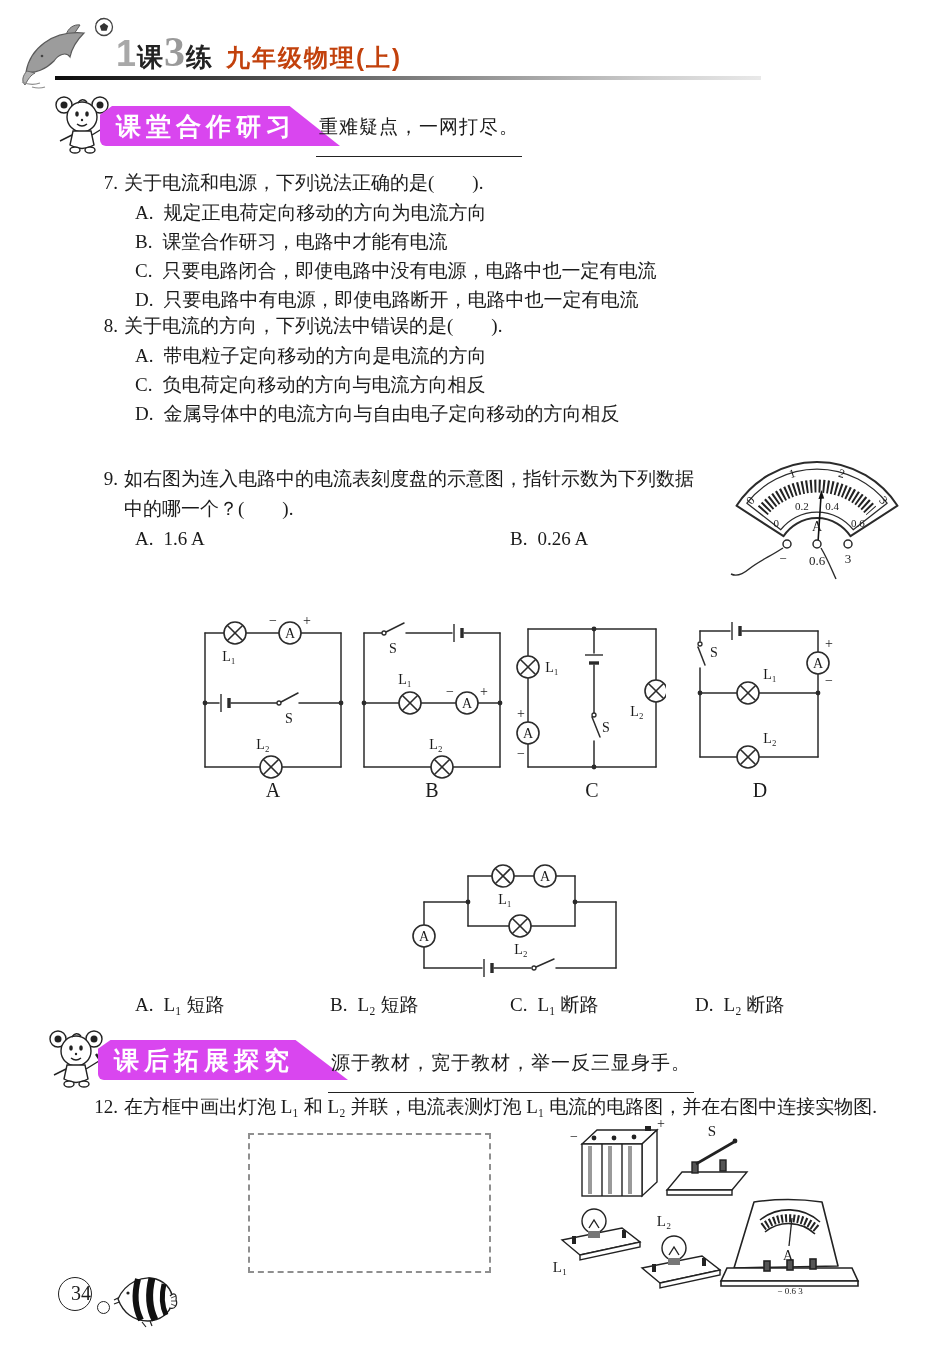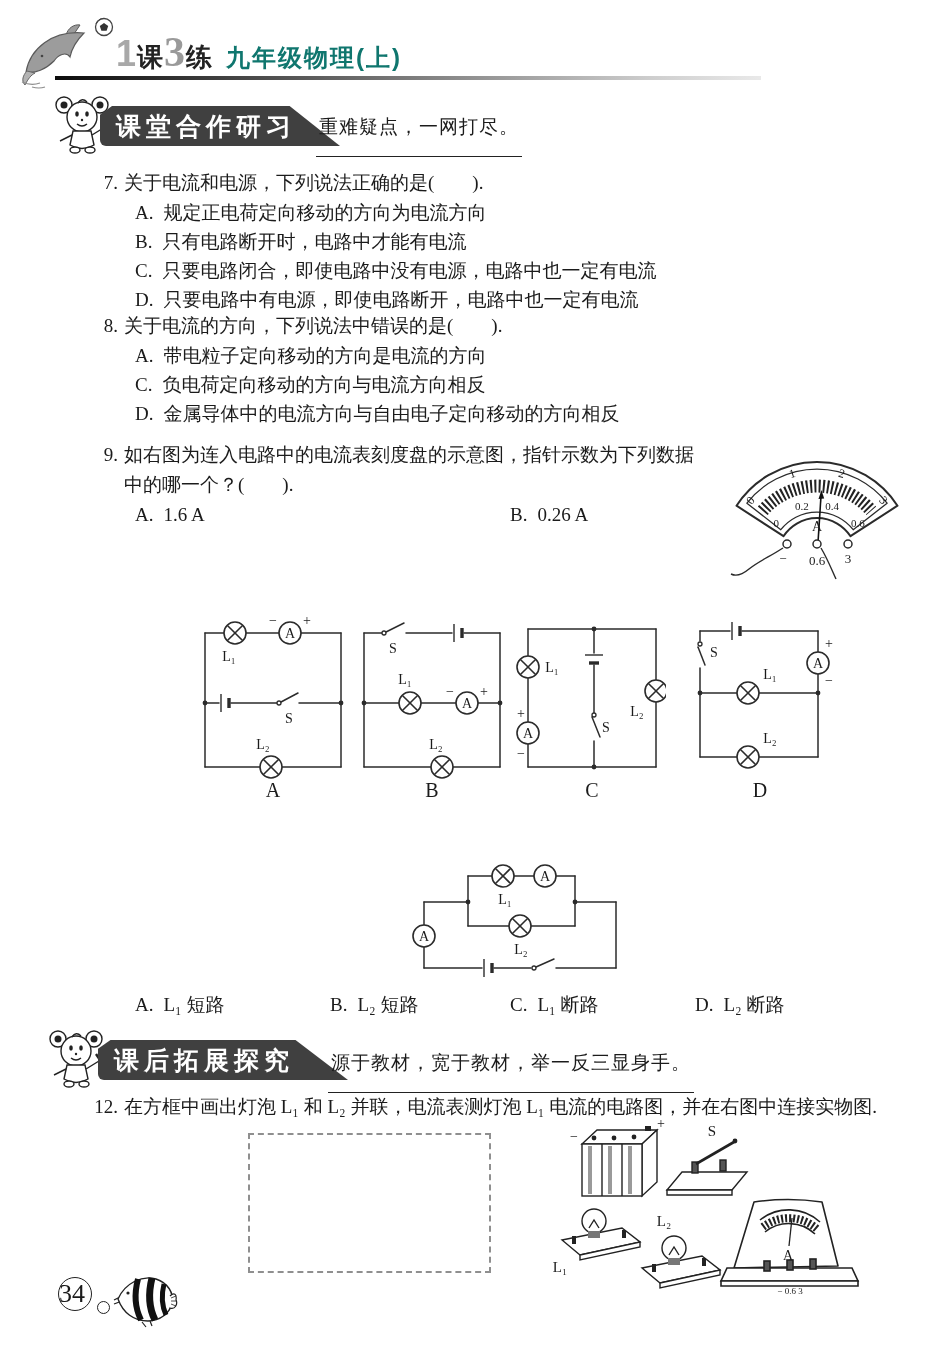--- a/index.html
+++ b/index.html
@@ -5,24 +5,24 @@
   *{margin:0;padding:0;box-sizing:border-box}
   html,body{background:#ededed}
   body{font-family:"Liberation Serif","DejaVu Serif",serif;color:#1b1b1b}
   .page{position:relative;width:950px;height:1345px;background:#ffffff;margin:0 auto;overflow:hidden}
   .abs{position:absolute}
   
   .brand{display:flex;align-items:baseline;white-space:nowrap;font-family:"Liberation Sans","DejaVu Sans",sans-serif}
   .b1{font-size:36px;font-weight:bold;color:#a8a8a8;margin-right:1px}
   .b2{font-size:26px;font-weight:bold;color:#222}
   .b3{font-size:42px;font-weight:bold;color:#9a9a9a;font-family:"Liberation Serif",serif;margin:0 1px}
-  .b4{font-size:24px;font-weight:bold;color:#0f766e;margin-left:14px;letter-spacing:2px}
+  .b4{font-size:24px;font-weight:bold;color:#c2410c;margin-left:14px;letter-spacing:2px}
   .rule{width:706px;height:4px;background:linear-gradient(to right,#0c0c0c,#6f6f6f 45%,#cfcfcf 85%,#e9e9e9)}
   
-  .banner{background:#404040;color:#fff;font-family:"Liberation Sans","DejaVu Sans",sans-serif;
+  .banner{background:#d946ef;color:#fff;font-family:"Liberation Sans","DejaVu Sans",sans-serif;
           font-weight:bold;font-size:25px;letter-spacing:5px;line-height:40px;height:40px;
           padding-left:16px;clip-path:polygon(0 22%,5% 0,79% 0,100% 100%,0 100%);border-radius:8px 0 0 6px}
   .tagline{font-size:19px;border-bottom:1.5px solid #222;padding:0 3px 16px 3px;white-space:nowrap;letter-spacing:1px}
   
   .q{position:absolute;left:88px;width:812px;font-size:19px}
   .qline{line-height:30px;white-space:nowrap}
   .qcont{padding-left:36px}
   .qnum{display:inline-block;min-width:30px;text-align:right;margin-right:6px}
   .opt{padding-left:47px;line-height:29px;white-space:nowrap}
   .olabel{margin-right:10px}
@@ -30,21 +30,21 @@
   .optgrid4{display:grid;grid-template-columns:195px 180px 185px auto;padding-left:47px;line-height:29px;white-space:nowrap}
   
   .circ line,.circ path{stroke:#2b2b2b;stroke-width:1.5;fill:none;stroke-linecap:round}
   .circ text{fill:#1b1b1b;font-family:"Liberation Serif","DejaVu Serif",serif}
   .lbl{font-size:14px}
   .sgn{font-size:14px}
   .cap{font-size:20px}
   .meter text,.comps text{fill:#1b1b1b;font-family:"Liberation Serif","DejaVu Serif",serif}
   .drawbox{width:243px;height:140px;border:2px dashed #8f8f8f}
   
-  .pgcircle{width:34px;height:34px;border:1.6px solid #222;border-radius:50%;text-align:left;line-height:31px;font-size:26px}
+  .pgcircle{width:34px;height:34px;border:1.6px solid #222;border-radius:50%;text-align:right;line-height:31px;font-size:20px}
   .bubble{width:13px;height:13px;border:1.6px solid #222;border-radius:50%}
 </style>
 </head>
 <body>
 
 <div class="page">
 
   <svg width="0" height="0" style="position:absolute">
     <defs>
       <g id="lamp">
@@ -110,33 +110,33 @@
       <use href="#mascot"></use>
     </svg>
   <div class="abs banner" style="left:100px;top:106px;width:240px">
     <span>课堂合作研习</span>
   </div>
   <div class="abs tagline" style="left:316px;top:114px">重难疑点，一网打尽。</div>
 
   <div class="q" style="top:168px">
     <div class="qline"><span class="qnum">7.</span><span>关于电流和电源，下列说法正确的是(　　).</span></div>
     <div class="opt"><span class="olabel">A.</span><span>规定正电荷定向移动的方向为电流方向</span></div>
-    <div class="opt"><span class="olabel">B.</span><span>只有电路断开时，电路中才能有电流</span></div>
+    <div class="opt"><span class="olabel">B.</span><span>课堂合作研习，电路中才能有电流</span></div>
     <div class="opt"><span class="olabel">C.</span><span>只要电路闭合，即使电路中没有电源，电路中也一定有电流</span></div>
     <div class="opt"><span class="olabel">D.</span><span>只要电路中有电源，即使电路断开，电路中也一定有电流</span></div>
   </div>
 
   <div class="q" style="top:311px">
     <div class="qline"><span class="qnum">8.</span><span>关于电流的方向，下列说法中错误的是(　　).</span></div>
     <div class="opt"><span class="olabel">A.</span><span>带电粒子定向移动的方向是电流的方向</span></div>
     <div class="opt"><span class="olabel">C.</span><span>负电荷定向移动的方向与电流方向相反</span></div>
     <div class="opt"><span class="olabel">D.</span><span>金属导体中的电流方向与自由电子定向移动的方向相反</span></div>
   </div>
 
-  <div class="q" style="top:440px">
+  <div class="q" style="top:464px">
     <div class="qline"><span class="qnum">9.</span><span>如右图为连入电路中的电流表刻度盘的示意图，指针示数为下列数据</span></div>
     <div class="qline qcont"><span>中的哪一个？(　　).</span></div>
     <div class="optgrid2">
       <div><span class="olabel">A.</span><span>1.6 A</span></div>
       <div><span class="olabel">B.</span><span>0.26 A</span></div>
     </div>
   </div>
 
   <svg class="abs meter" style="left:717px;top:450px" width="205" height="132" viewBox="0 0 205 132">
     <path d="M19.5,55.7 A96,96 0 0 1 180.5,55.7 L133.5,86.2 A40,40 0 0 0 66.5,86.2 Z" fill="#fff" stroke="#2b2b2b" stroke-width="2" stroke-linejoin="round"></path>

